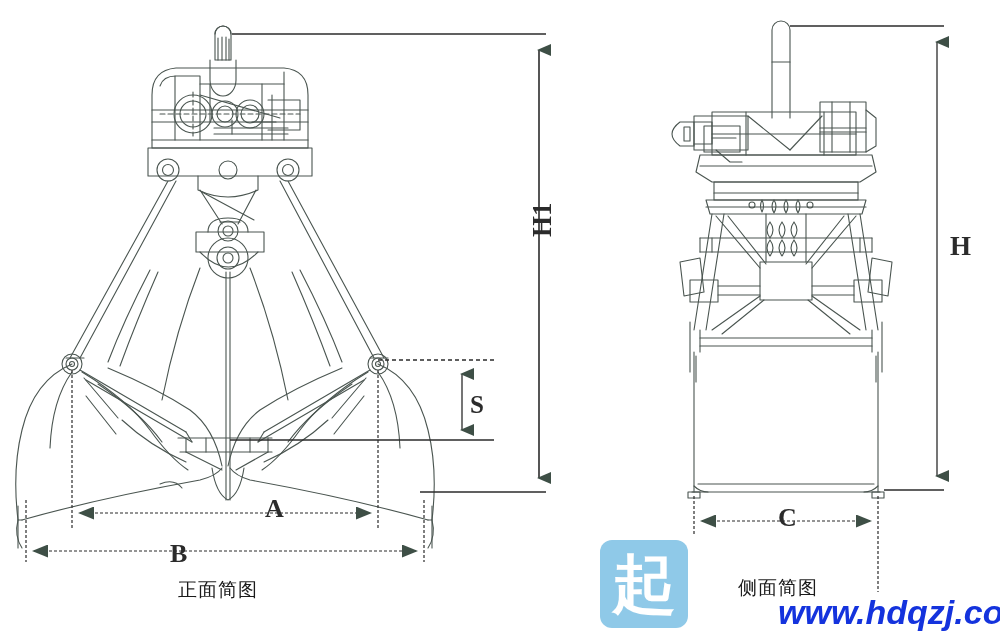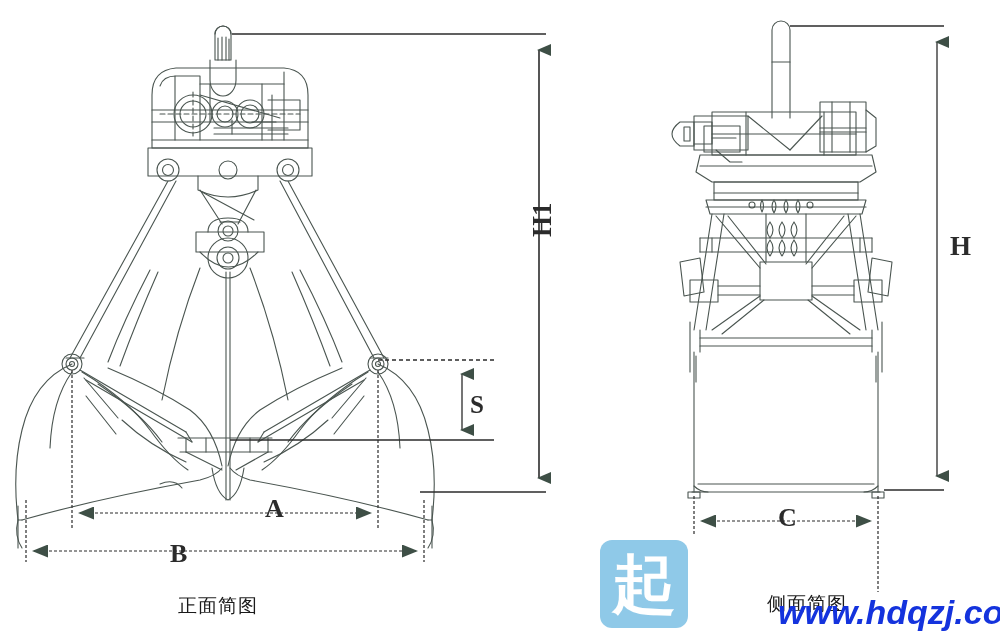--- a/index.html
+++ b/index.html
@@ -62,28 +62,27 @@
     top: 505px;
     font-size: 26px;
   }
   .caption {
     position: absolute;
     font-family: "DejaVu Sans", "Liberation Sans", sans-serif;
     font-size: 19px;
     color: #1a1a1a;
     letter-spacing: 1px;
     user-select: none;
-    margin-top: 16px;
   }
   #caption-front {
     left: 178px;
     top: 577px;
   }
   #caption-side {
-    left: 767px;
+    left: 738px;
     top: 575px;
   }
   
   #watermark {
     position: absolute;
     left: 600px;
     top: 535px;
     width: 400px;
     height: 96px;
     pointer-events: none;

